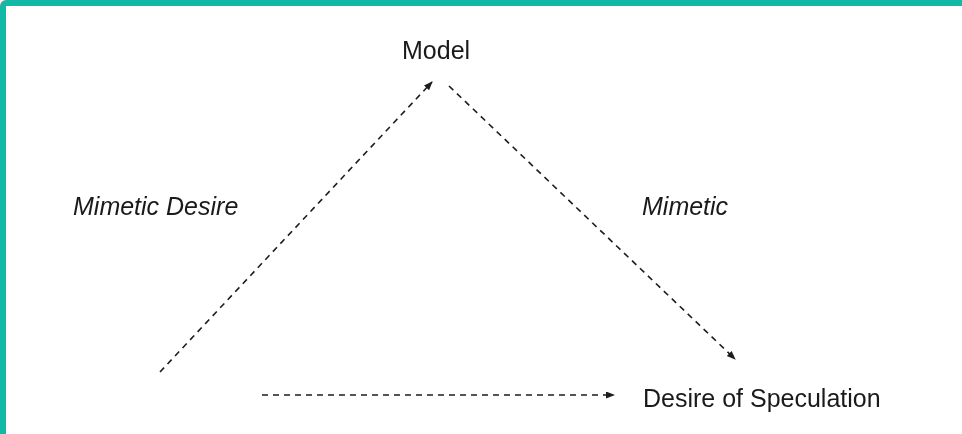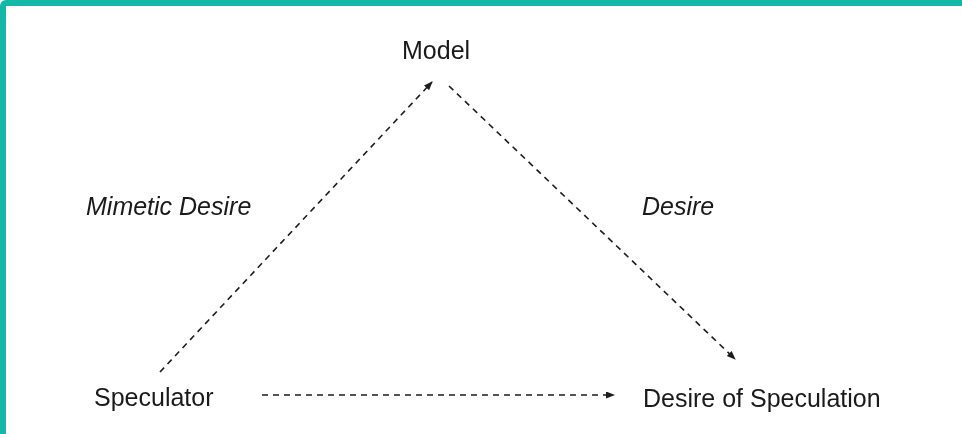--- a/index.html
+++ b/index.html
@@ -57,21 +57,20 @@
 
     <line class="arrow-line" x1="154" y1="366" x2="426" y2="76" marker-end="url(#arrowhead)"></line>
 
     <line class="arrow-line" x1="443" y1="80" x2="729" y2="353" marker-end="url(#arrowhead)"></line>
 
     <line class="arrow-line" x1="256" y1="389" x2="608" y2="389" marker-end="url(#arrowhead)"></line>
   </svg>
 
   <div class="label" style="left: 396px; top: 30px;">Model</div>
 
-  <div class="label italic" style="left: 80px; top: 186px;">Mimetic Desire</div>
+  <div class="label italic" style="left: 67px; top: 186px;">Mimetic Desire</div>
 
-  <div class="label italic" style="left: 636px; top: 186px;">Desire</div>
+  <div class="label italic" style="left: 636px; top: 186px;">Mimetic</div>
 
-  <div class="label" style="left: 88px; top: 377px;">Speculator</div>
 
   <div class="label" style="left: 637px; top: 378px;">Desire of Speculation</div>
 
 </div>
 
 </body></html>

